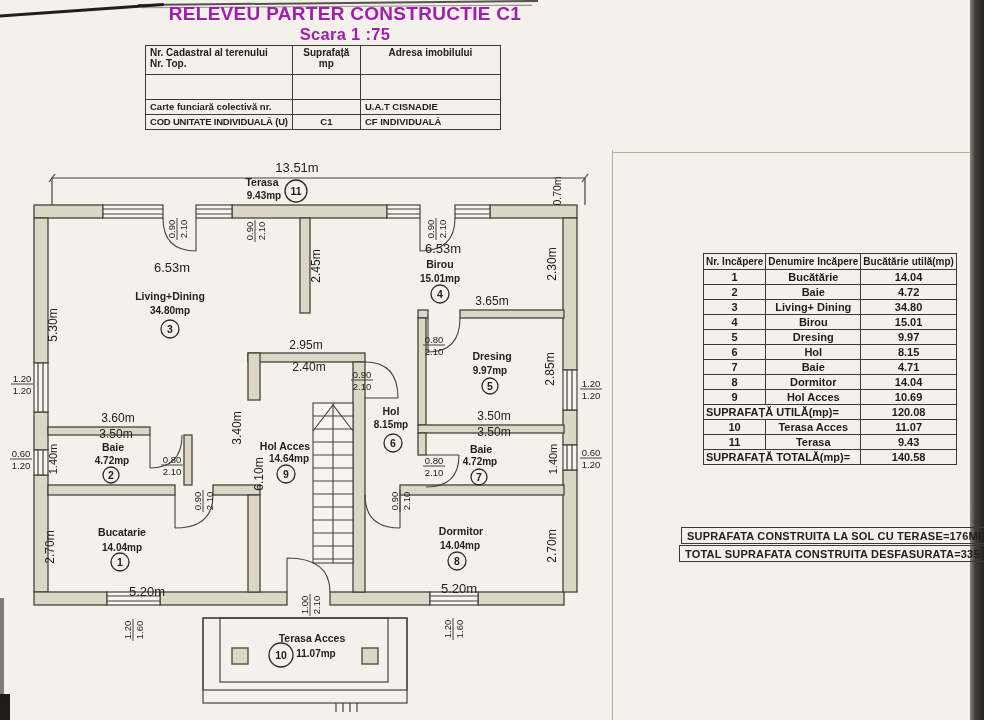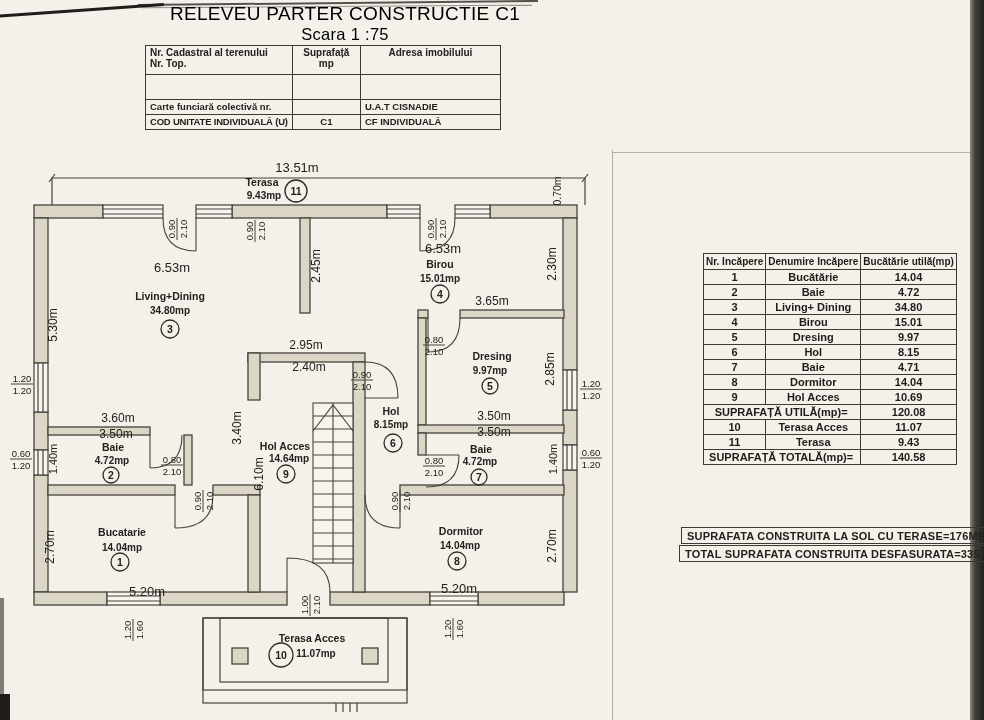--- a/index.html
+++ b/index.html
@@ -10,39 +10,39 @@
               background:linear-gradient(to right,#8b897f 0%,#403f39 35%,#23221e 100%);}
   .scratch{position:absolute;background:#1f1e1a;}
   .s1{left:-6px;top:9px;width:170px;height:3px;transform:rotate(-4deg);}
   .s2{left:138px;top:2px;width:400px;height:2px;transform:rotate(-0.6deg);opacity:.75;}
   .s3{left:142px;top:6px;width:390px;height:1px;transform:rotate(-0.4deg);opacity:.45;}
   .s4{left:0;bottom:0;width:10px;height:26px;}
   .s5{left:0;top:598px;width:4px;height:105px;opacity:.55;}
   .sheet-line-v{position:absolute;left:612px;top:150px;width:1px;height:570px;background:#a3a095;opacity:.8;}
   .sheet-line-h{position:absolute;left:612px;top:152px;width:358px;height:1px;background:#a3a095;opacity:.8;}
   
-  .title{position:absolute;left:150px;top:3px;width:390px;text-align:center;font-weight:normal;
-         font-size:19px;letter-spacing:.3px;color:#000000;}
+  .title{position:absolute;left:150px;top:3px;width:390px;text-align:center;font-weight:bold;
+         font-size:19px;letter-spacing:.3px;color:#a21caf;}
   .title .sub{font-size:16.5px;margin-top:0;}
   
   table{border-collapse:collapse;}
   .cad{position:absolute;left:145px;top:45px;width:356px;font-size:10px;font-weight:bold;
        color:#22211d;}
   .cad td{border:1.6px solid #3b3a34;padding:1px 4px;vertical-align:top;}
   .cad .c1{width:131px;} .cad .c2{width:63px;text-align:center;} .cad .c3{width:152px;text-align:center;}
   .cad tr.hdr td{height:26px;}
   .cad tr.blank td{height:22px;}
   .cad tr.small td{height:12px;font-size:9.5px;text-align:left;padding:1px 4px;}
   .cad tr.small td.mid{text-align:center;}
   .cad .tight{font-size:9px;letter-spacing:-.2px;white-space:nowrap;}
   
   .rooms{position:absolute;left:703px;top:253px;width:242px;font-size:11px;font-weight:bold;color:#1e1d19;}
   .rooms td,.rooms th{border:1.4px solid #3b3a34;text-align:center;padding:0 2px;height:14px;font-weight:bold;white-space:nowrap;}
   .rooms th{font-size:10px;height:15px;}
-  .rooms .tot-label{text-align:center;padding-right:4px;}
+  .rooms .tot-label{text-align:left;padding-right:4px;}
   
   .note{position:absolute;border:1.6px solid #3b3a34;font-size:11px;font-weight:bold;
         padding:2px 5px 1px 5px;white-space:nowrap;color:#22211d;letter-spacing:.2px;}
   .n1{left:681px;top:527px;}
   .n2{left:679px;top:545px;}
   
   svg.plan{position:absolute;left:0;top:0;width:984px;height:720px;}
   svg text{fill:#23221e;}
 </style>
 </head>

